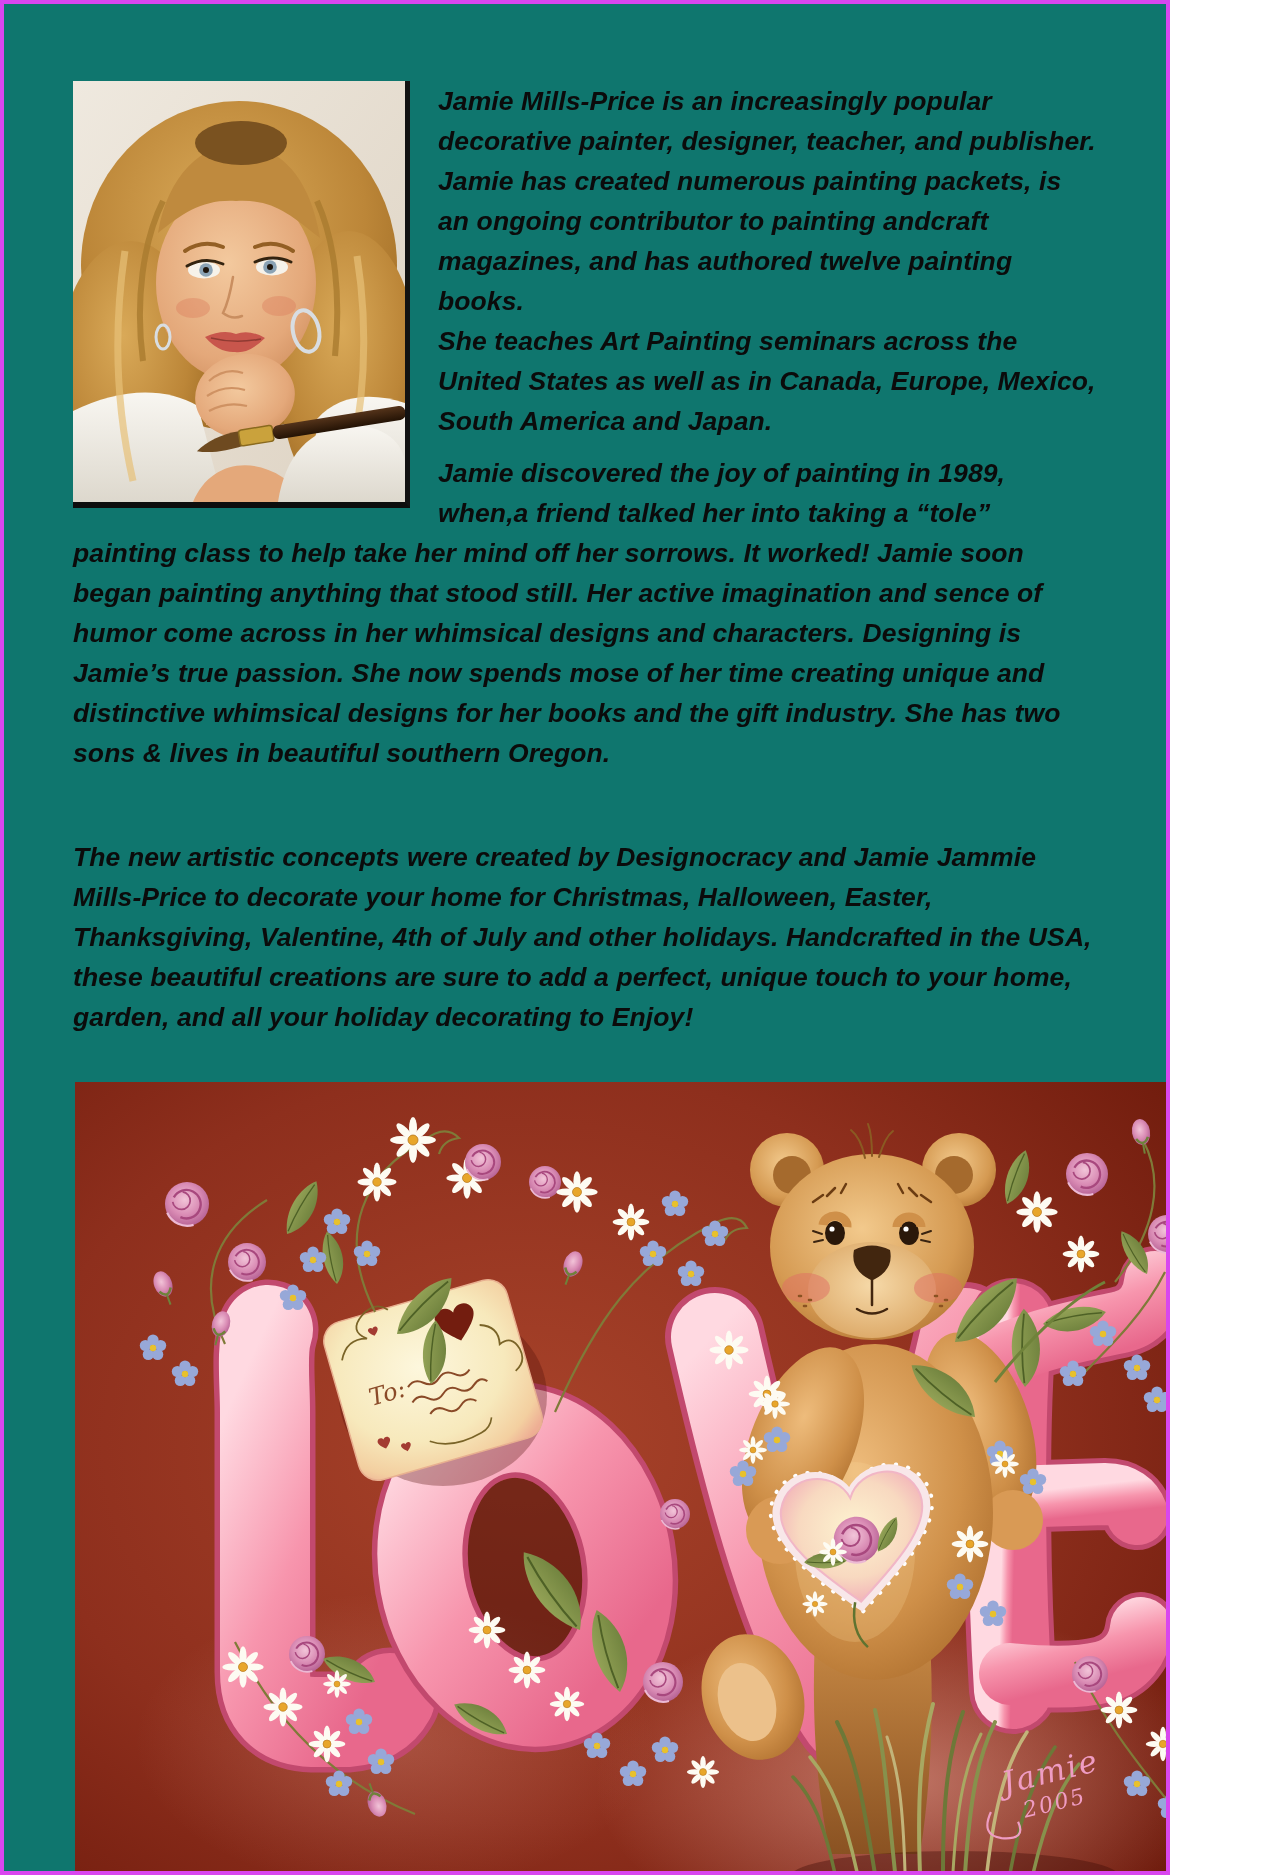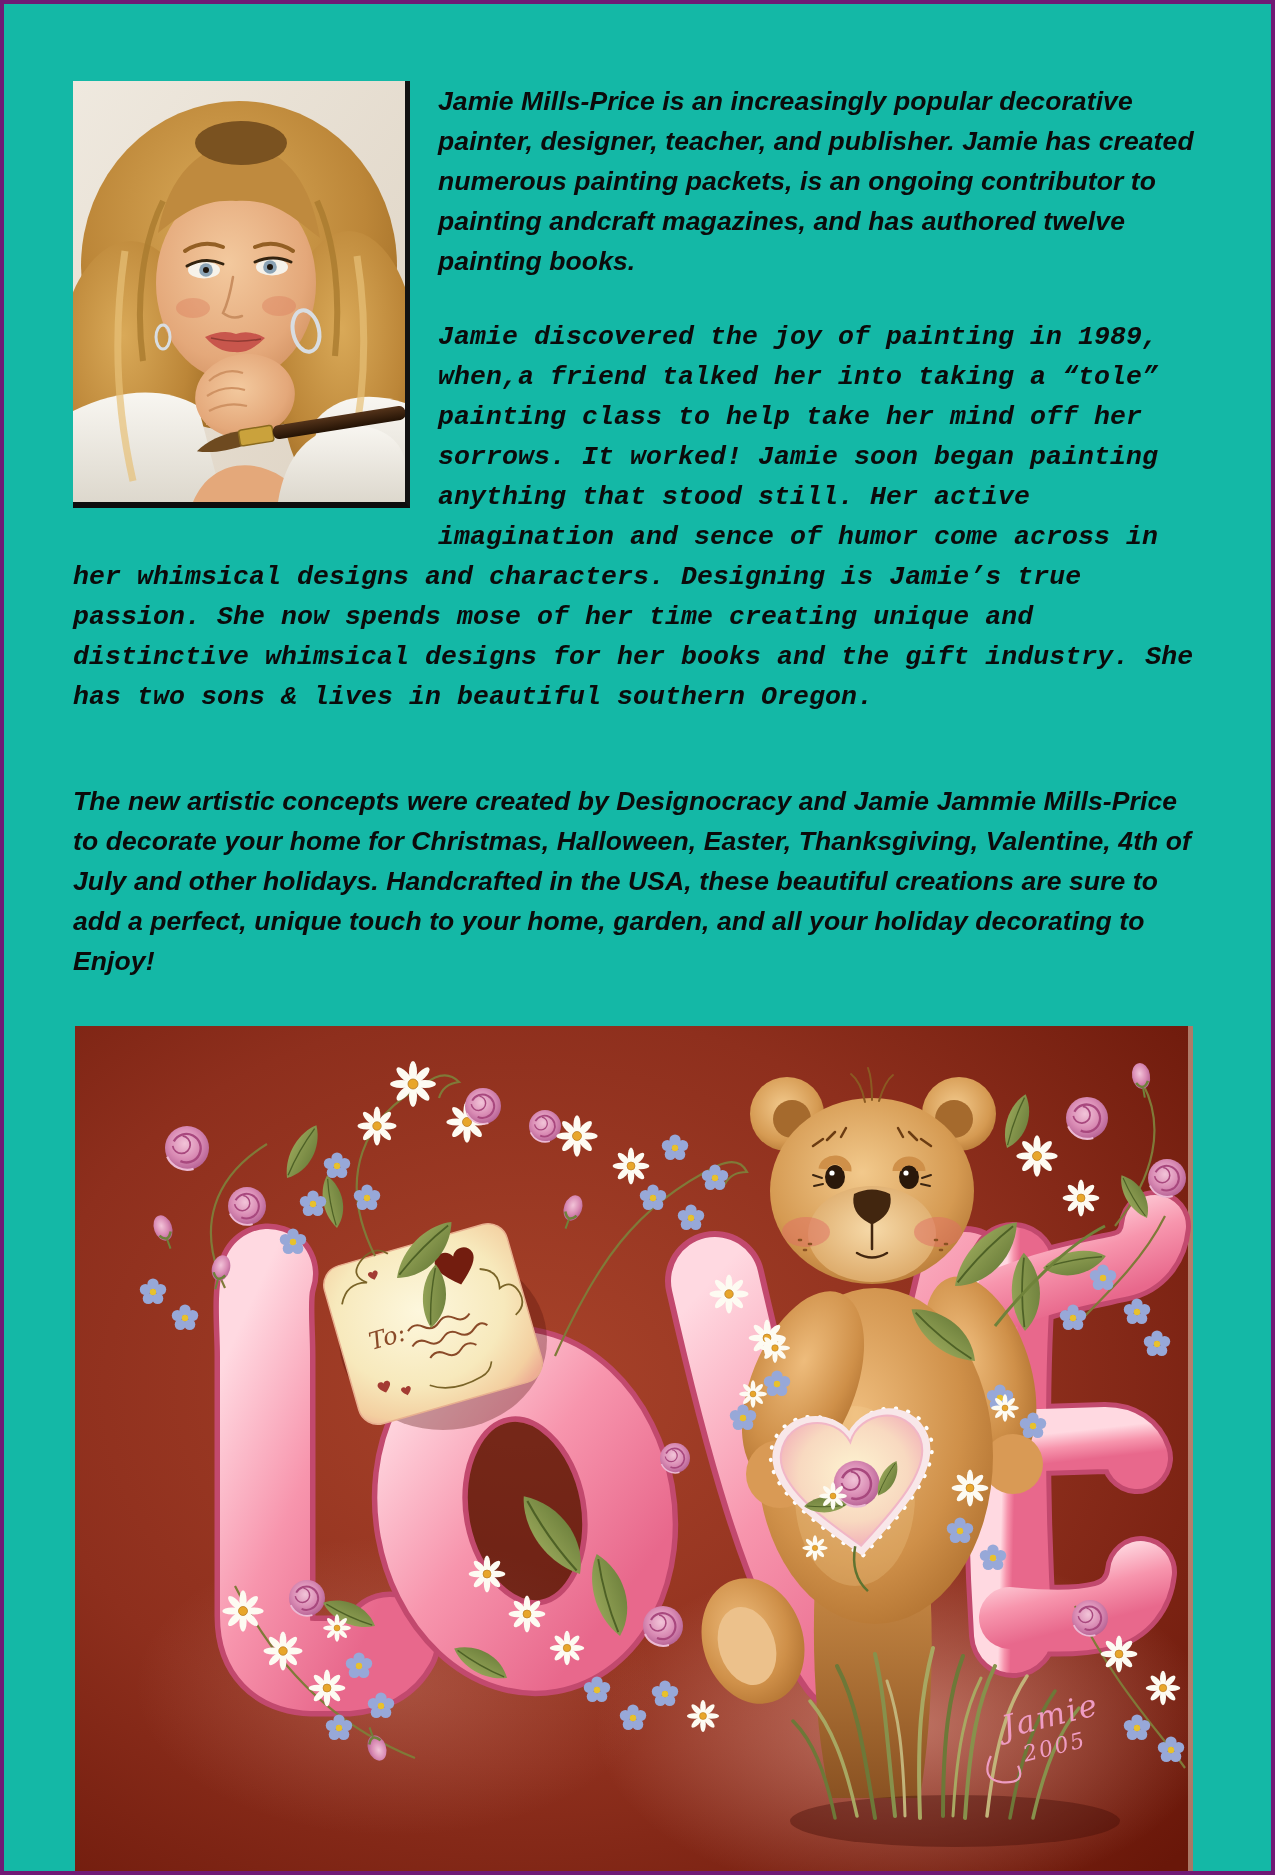--- a/index.html
+++ b/index.html
@@ -1,21 +1,21 @@
 <!DOCTYPE html>
 <html><head>
 <meta charset="utf-8">
 <style>
   html,body{margin:0;padding:0;background:#ffffff;}
   .page{
     position:relative;
-    width:1275px;height:1875px;
+    width:1170px;height:1875px;
     box-sizing:border-box;
-    border:4px solid #701a75;
-    background:#14b8a6;
+    border:4px solid #d946ef;
+    background:#0f766e;
     font-family:"Liberation Sans",sans-serif;
     overflow:hidden;
   }
   .content{padding:71px 67px 0 69px;}
   .photo-wrap{
     float:left;
     width:332px;height:421px;
     margin:0 28px 14px 0;
     border-right:5px solid #121212;
     border-bottom:6px solid #0d0d0d;
@@ -25,21 +25,21 @@
   .bio p{
     margin:0;
     font-style:italic;
     font-weight:bold;
     font-size:26.5px;
     line-height:40px;
     color:#0b0b0b;
     letter-spacing:0.1px;
   }
   .bio .p1a{margin-top:6px;}
-  .bio .p2{margin-top:36px;font-family:Liberation Mono, monospace;}
+  .bio .p2{margin-top:12px;}
   .bio .p3{margin-top:64px;}
   .artwork{
     clear:both;
     margin:45px 0 0 2px;
     width:1118px;height:861px;
   }
   .artwork svg{display:block;}
   .sig-name{font-family:"DejaVu Serif",serif;font-style:italic;font-size:31px;letter-spacing:2px;}
   .sig-year{font-family:"DejaVu Serif",serif;font-style:italic;font-size:22px;letter-spacing:2px;}
   .note-to{font-family:"DejaVu Serif",serif;font-style:italic;font-size:24px;}
@@ -117,20 +117,21 @@
           <path d="M 136 330 q 18 -10 38 -5" stroke="#cf9263" stroke-width="2.2" fill="none"></path>
           <g transform="rotate(-9 200 352)">
             <path d="M 168 345 C 148 345 134 350 122 358 C 136 363 154 362 168 360 Z" fill="#6e4a20"></path>
             <rect x="166" y="344" width="34" height="16" rx="3" fill="#caa23c" stroke="#8a6a1e" stroke-width="1.5"></rect>
             <rect x="200" y="345" width="134" height="14" rx="6" fill="url(#handleG)"></rect>
           </g>
         </svg>
       </div>
 
       <p class="p1a">Jamie Mills-Price is an increasingly popular decorative painter, designer, teacher, and publisher. Jamie has created numerous painting packets, is an ongoing contributor to painting andcraft magazines, and has authored twelve painting books.</p>
+      <p class="p1b">She teaches Art Painting seminars across the United States as well as in Canada, Europe, Mexico, South America and Japan.</p>
       <p class="p2">Jamie discovered the joy of painting in 1989, when,a friend talked her into taking a “tole” painting class to help take her mind off her sorrows. It worked! Jamie soon began painting anything that stood still. Her active imagination and sence of humor come across in her whimsical designs and characters. Designing is Jamie’s true passion. She now spends mose of her time creating unique and distinctive whimsical designs for her books and the gift industry. She has two sons &amp; lives in beautiful southern Oregon.</p>
       <p class="p3">The new artistic concepts were created by Designocracy and Jamie Jammie Mills-Price to decorate your home for Christmas, Halloween, Easter, Thanksgiving, Valentine, 4th of July and other holidays. Handcrafted in the USA, these beautiful creations are sure to add a perfect, unique touch to your home, garden, and all your holiday decorating to Enjoy!</p>
     </div>
 
     <div class="artwork">
       <svg width="1118" height="861" viewBox="0 0 1118 861" role="img" aria-label="Folk-art painting: the word LOVE in plump pink letters decorated with roses, daisies, blue flowers and vines, a sad-eyed tan teddy bear hugging the V while holding a lace-edged heart with a rose, a cream To: note tucked in the L, and a tuft of grass on a dark brick-red background">
         <defs>
           <radialGradient id="bgR" cx="40%" cy="42%" r="80%">
             <stop offset="0" stop-color="#a8432a"></stop>
               <stop offset="0.55" stop-color="#8e2f1d"></stop>

